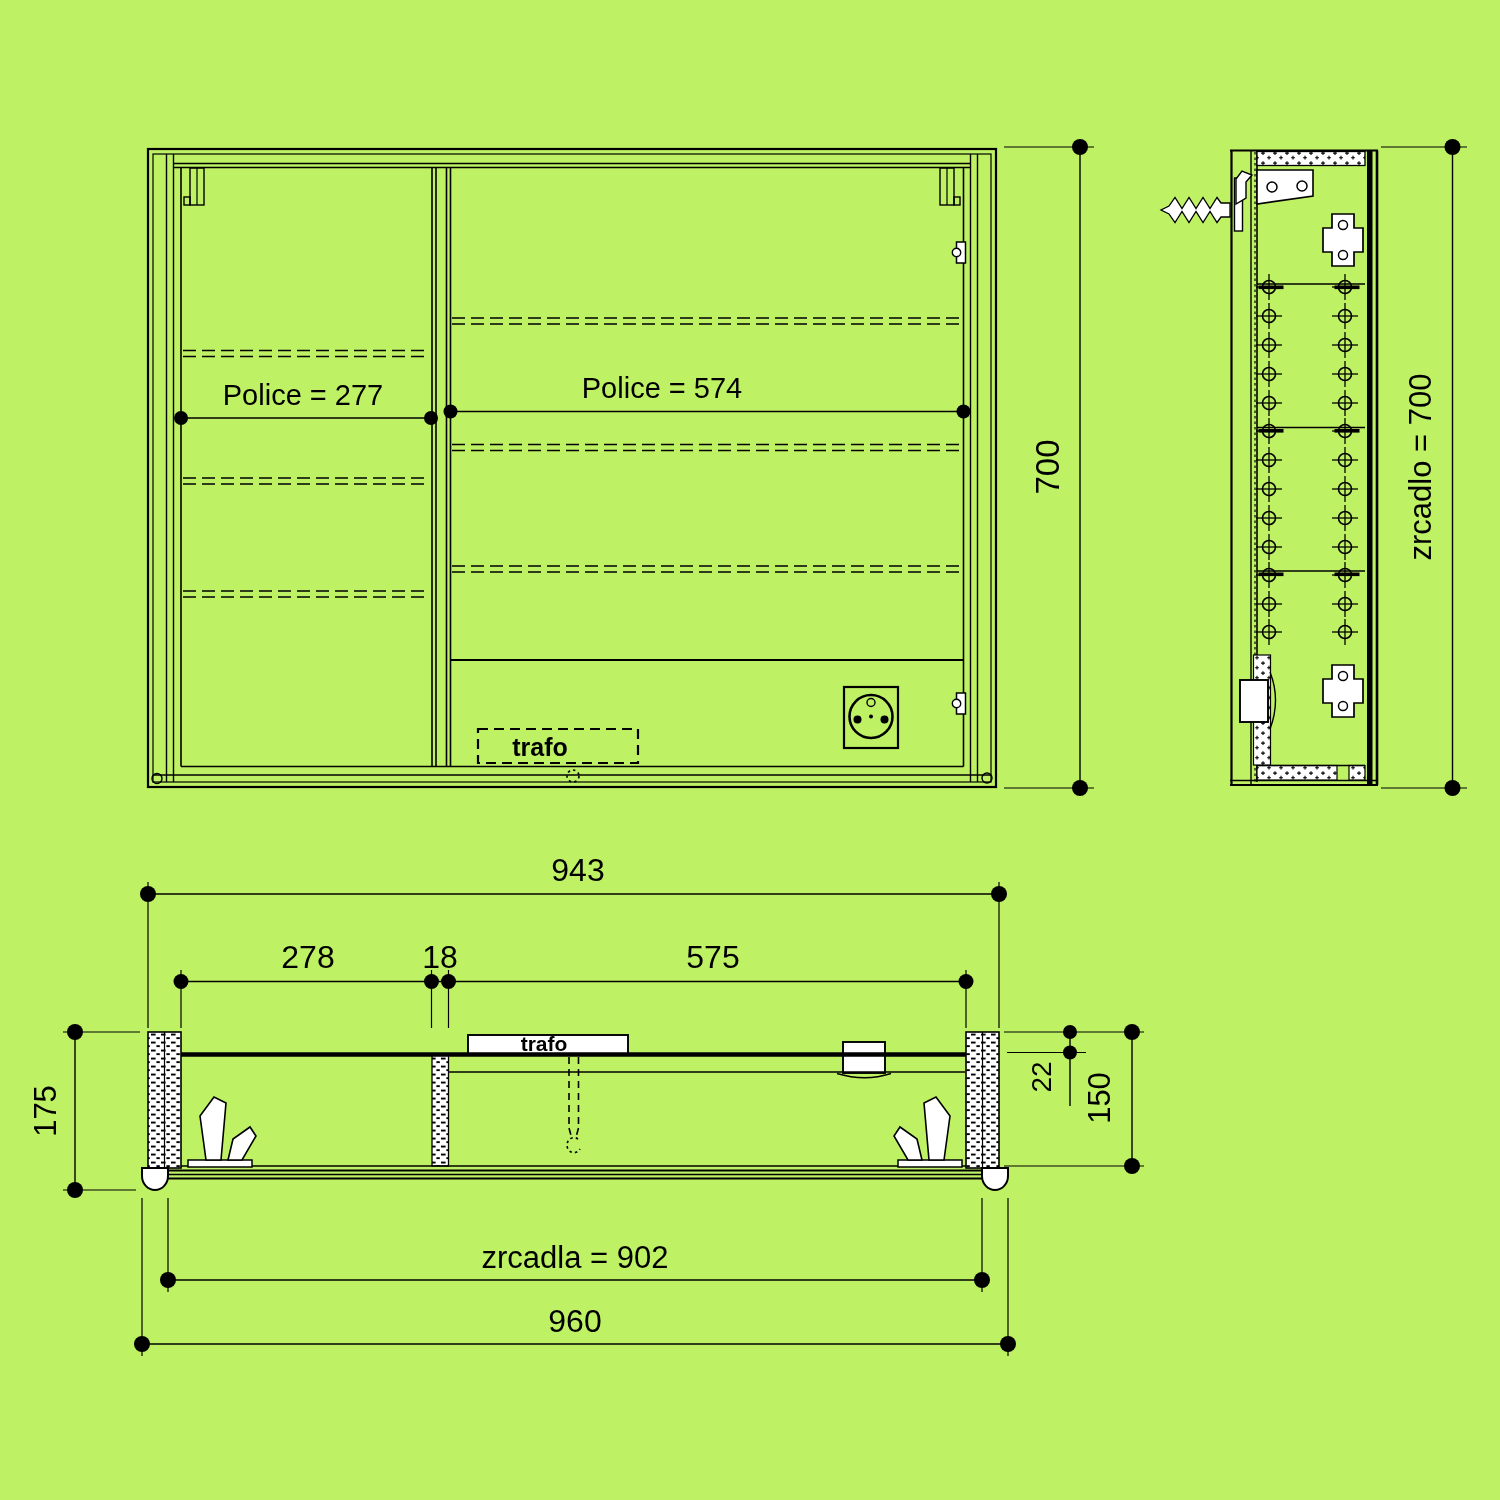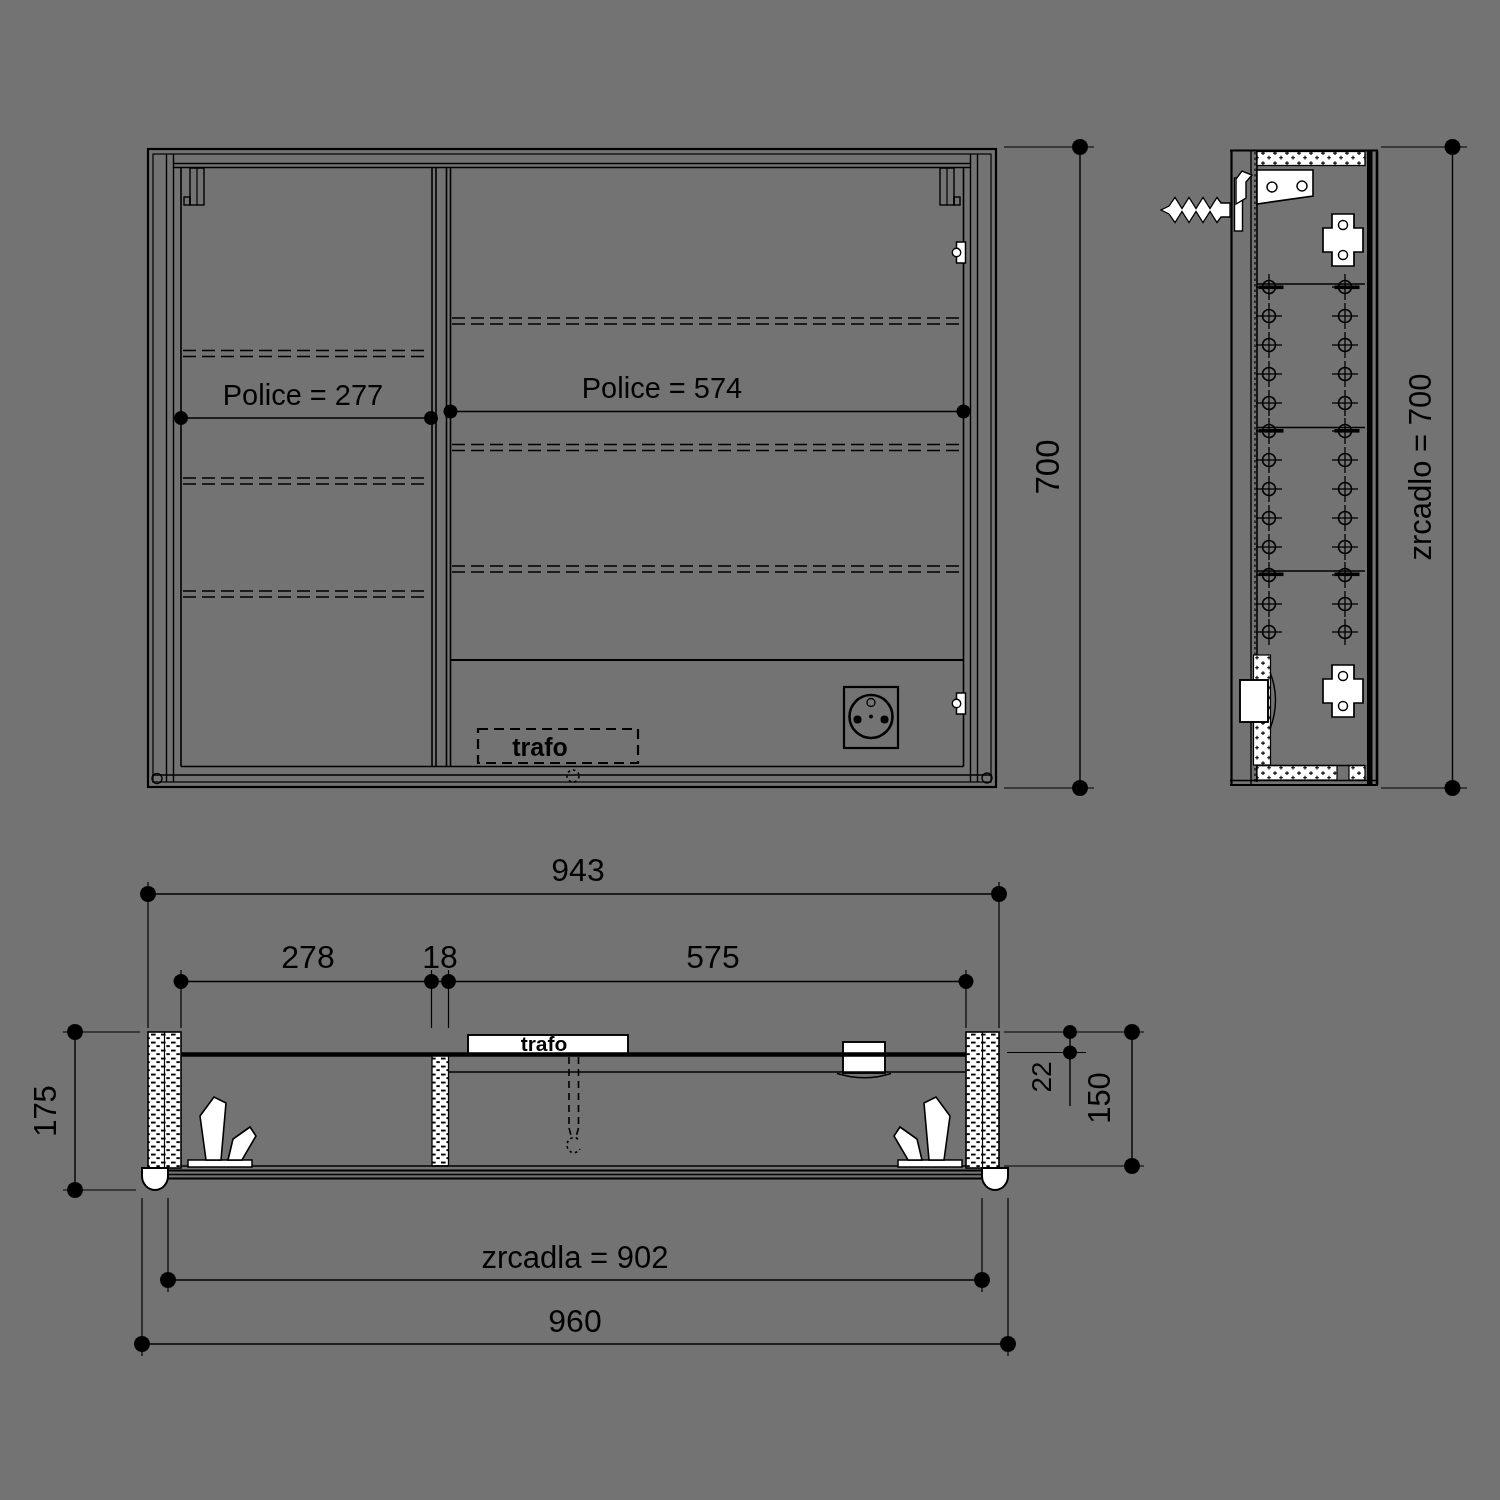--- a/index.html
+++ b/index.html
@@ -1,16 +1,16 @@
 <!DOCTYPE html>
 <html><head>
 <meta charset="utf-8">
 <style>
   html,body{margin:0;padding:0;background:#fff}
-  .wrap{width:1500px;height:1500px;background:#737373;position:relative}
+  .wrap{width:1500px;height:1500px;background:#bef264;position:relative}
   svg{display:block}
   .s1{stroke:#000;stroke-width:1.2;fill:none}
   .s13{stroke:#000;stroke-width:1.4;fill:none}
   .s15{stroke:#000;stroke-width:1.6;fill:none}
   .s2{stroke:#000;stroke-width:2.2;fill:none}
   .s25{stroke:#000;stroke-width:2.6;fill:none}
   .s45{stroke:#000;stroke-width:4.6;fill:none}
   .dsh{stroke-dasharray:13 6}
   .dsh2{stroke-dasharray:10 6}
   .dsh3{stroke-dasharray:7 5}

